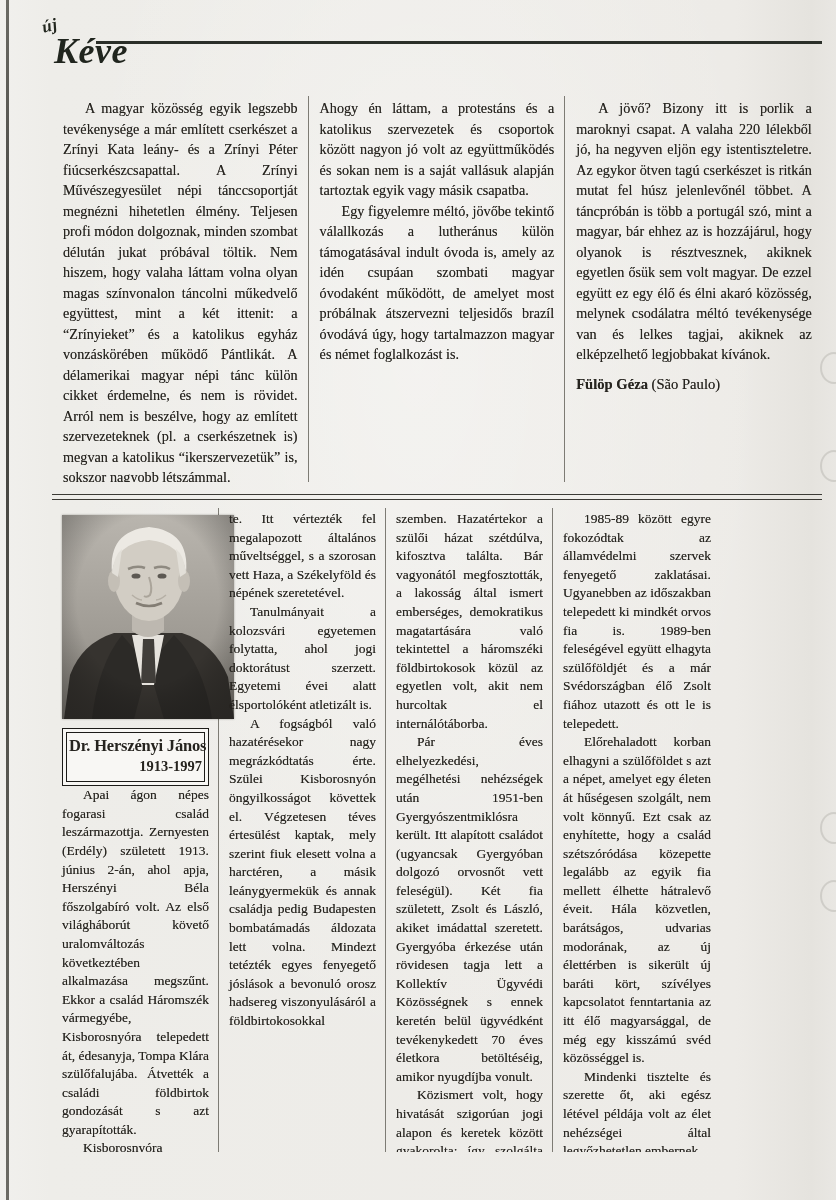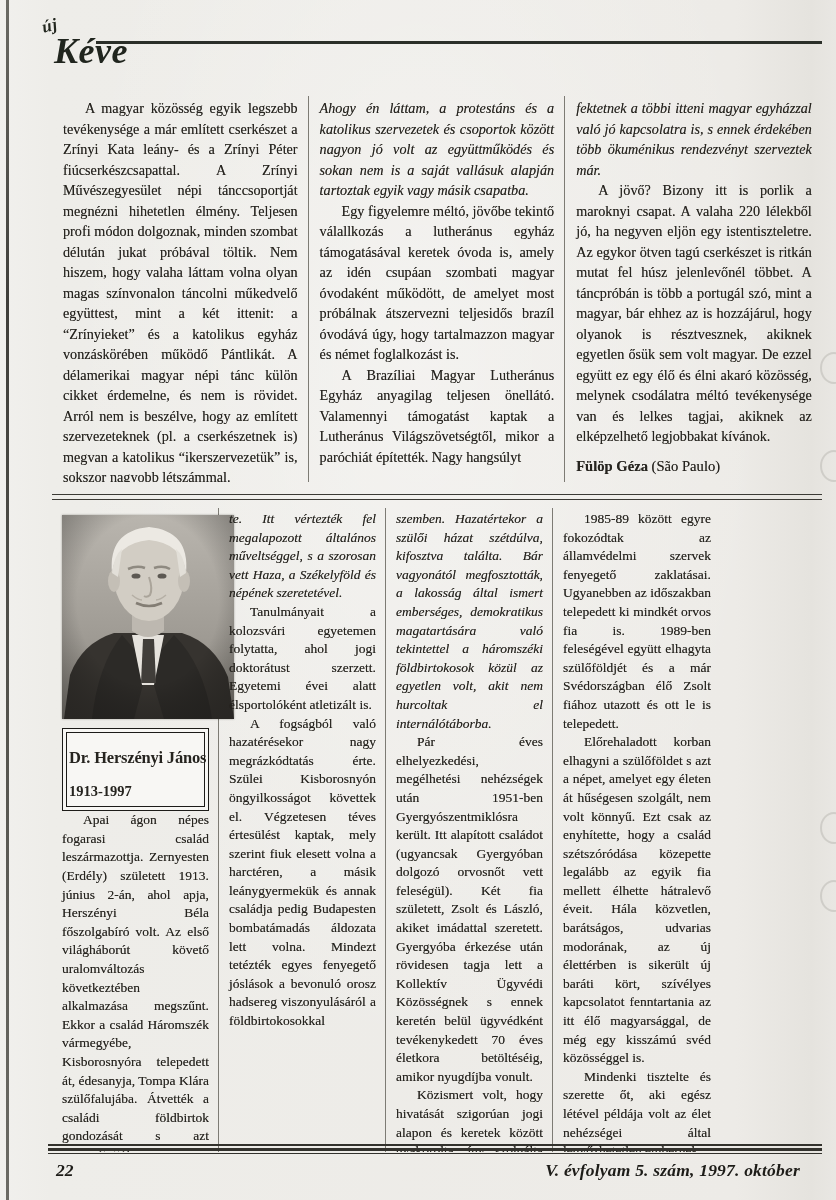--- a/index.html
+++ b/index.html
@@ -42,21 +42,21 @@
   .mh-rule{
     position:absolute;left:56px;right:0;top:27px;height:2.5px;
     background:#2b2f29;
   }
 
   
   .para{
     margin:0;text-align:justify;text-indent:1.55em;
     text-shadow:0 0 .4px rgba(32,30,26,.55);
   }
-  .cont{text-indent:0;font-style:italic;}
+  .cont{text-indent:0;}
   .sig-line{margin:9px 0 0;text-shadow:0 0 .4px rgba(32,30,26,.55);}
   .sig-name{font-weight:bold;}
 
   
   .top-article{
     position:absolute;left:52px;top:96px;width:770px;height:386px;
     display:flex;overflow:hidden;
   }
   .tcol{
     width:256.6px;box-sizing:border-box;
@@ -86,23 +86,23 @@
 
   .photo-frame{
     margin:5px 0 0;width:172px;height:204px;
     box-shadow:inset 0 0 0 1px #4a4845, 0 0 2px rgba(40,40,36,.4);
     background:#9a968f;overflow:hidden;
   }
   .photo-frame svg{display:block;width:100%;height:100%;}
   .caption-outer{
     margin-top:9px;border:1.5px solid #1d1c19;padding:3px;background:#f8f7f4;
   }
-  .caption-inner{border:1.5px solid #1d1c19;padding:16px 2px 6px;text-align:left;}
+  .caption-inner{border:1.5px solid #1d1c19;padding:4px 2px 6px;text-align:right;}
   .cap-name{font-weight:bold;font-size:16.5px;white-space:nowrap;letter-spacing:-.2px;}
-  .cap-years{font-weight:bold;font-size:14.5px;margin-top:14px;}
+  .cap-years{font-weight:bold;font-size:14.5px;margin-top:1px;}
   .bcol-1 .para:first-of-type{margin-top:0;}
   .bcol-4 .sig-line{font-size:16px;padding-right:4px;}
 
   
   .page-footer{position:absolute;left:48px;right:14px;top:1144px;}
   .footer-rule div{background:#33322d;}
   .fr-1{height:1.5px;margin-bottom:2px;}
   .fr-2{height:3px;margin-bottom:2px;}
   .fr-3{height:1.5px;}
   .footer-row{
@@ -124,25 +124,23 @@
     <div class="mh-rule"></div>
     <span class="mh-title">Kéve</span>
   </header>
 
   <section class="top-article">
     <div class="tcol tcol-1">
       <p class="para">A magyar közösség egyik legszebb tevékenysége a már említett cserkészet a Zrínyi Kata leány- és a Zrínyi Péter fiúcserkészcsapattal. A Zrínyi Művészegyesület népi tánccsoportját megnézni hihetetlen élmény. Teljesen profi módon dolgoznak, minden szombat délután jukat próbával töltik. Nem hiszem, hogy valaha láttam volna olyan magas színvonalon táncolni műkedvelő együttest, mint a két ittenit: a “Zrínyieket” és a katolikus egyház vonzáskörében működő Pántlikát. A délamerikai magyar népi tánc külön cikket érdemelne, és nem is rövidet. Arról nem is beszélve, hogy az említett szervezeteknek (pl. a cserkészetnek is) megvan a katolikus “ikerszervezetük” is, sokszor nagyobb létszámmal.</p>
     </div>
     <div class="tcol tcol-2">
       <p class="para cont">Ahogy én láttam, a protestáns és a katolikus szervezetek és csoportok között nagyon jó volt az együttműködés és sokan nem is a saját vallásuk alapján tartoztak egyik vagy másik csapatba.</p>
-      <p class="para">Egy figyelemre méltó, jövőbe tekintő válallkozás a lutheránus egyház támogatásával keretek óvoda is, amely az idén csupáan szombati magyar óvodaként működött, de amelyet most próbálnak átszervezni teljesidős brazíl óvodává úgy, hogy tartalmazzon magyar és német foglalkozást is.</p>
-      <p class="para">A Brazíliai Magyar Lutheránus Egyház anyagilag teljesen önellátó. Valamennyi támogatást kaptak a Lutheránus Világszövetségtől, mikor a paróchiát építették. Nagy hangsúlyt</p>
+      <p class="para">Egy figyelemre méltó, jövőbe tekintő válallkozás a lutheránus külön támogatásával indult óvoda is, amely az idén csupáan szombati magyar óvodaként működött, de amelyet most próbálnak átszervezni teljesidős brazíl óvodává úgy, hogy tartalmazzon magyar és német foglalkozást is.</p>
     </div>
     <div class="tcol tcol-3">
-      <p class="para cont">fektetnek a többi itteni magyar egyházzal való jó kapcsolatra is, s ennek érdekében több ökuménikus rendezvényt szerveztek már.</p>
       <p class="para">A jövő? Bizony itt is porlik a maroknyi csapat. A valaha 220 lélekből jó, ha negyven eljön egy istentiszteletre. Az egykor ötven tagú cserkészet is ritkán mutat fel húsz jelenlevőnél többet. A táncpróbán is több a portugál szó, mint a magyar, bár ehhez az is hozzájárul, hogy olyanok is résztvesznek, akiknek egyetlen ősük sem volt magyar. De ezzel együtt ez egy élő és élni akaró közösség, melynek csodálatra méltó tevékenysége van és lelkes tagjai, akiknek az elképzelhető legjobbakat kívánok.</p>
       <p class="sig-line"><span class="sig-name">Fülöp Géza</span> <span class="sig-loc">(São Paulo)</span></p>
     </div>
   </section>
 
   <div class="mid-rule"></div>
 
   <section class="obituary">
     <div class="bcol bcol-1">
       <figure class="photo-frame">
@@ -210,30 +208,19 @@
       <p class="para">Közismert volt, hogy hivatását szigorúan jogi alapon és keretek között gyakorolta; így szolgálta népe érdekeit. Gyergyó és környékének, valamint baráti körének köztiszteletben</p>
     </div>
     <div class="bcol bcol-4">
       <p class="para">1985-89 között egyre fokozódtak az államvédelmi szervek fenyegető zaklatásai. Ugyanebben az időszakban telepedett ki mindkét orvos fia is. 1989-ben feleségével együtt elhagyta szülőföldjét és a már Svédországban élő Zsolt fiához utazott és ott le is telepedett.</p>
       <p class="para">Előrehaladott korban elhagyni a szülőföldet s azt a népet, amelyet egy életen át hűségesen szolgált, nem volt könnyű. Ezt csak az enyhítette, hogy a család szétszóródása közepette legalább az egyik fia mellett élhette hátralevő éveit. Hála közvetlen, barátságos, udvarias modorának, az új élettérben is sikerült új baráti kört, szívélyes kapcsolatot fenntartania az itt élő magyarsággal, de még egy kisszámú svéd közösséggel is.</p>
       <p class="para">Mindenki tisztelte és szerette őt, aki egész létével példája volt az élet nehézségei által legyőzhetetlen embernek.</p>
       <p class="sig-line"><span class="sig-name">Gyulai Ferenc</span></p>
     </div>
   </section>
 
-  <footer class="page-footer">
-    <div class="footer-rule">
-      <div class="fr-1"></div>
-        <div class="fr-2"></div>
-        <div class="fr-3"></div>
-    </div>
-    <div class="footer-row">
-      <span class="page-num">22</span>
-      <span class="issue">V. évfolyam 5.  szám, 1997. október</span>
-    </div>
-  </footer>
 
   <div class="artifact a1"></div>
   <div class="artifact a2"></div>
   <div class="artifact a3"></div>
   <div class="artifact a4"></div>
 
 </div>
 
 </body></html>

